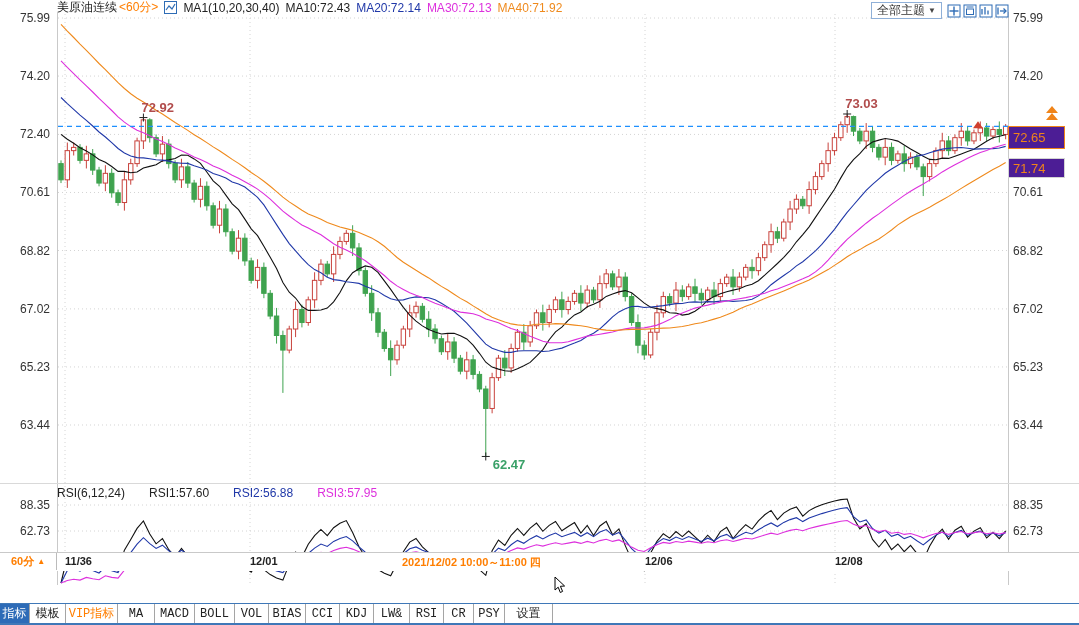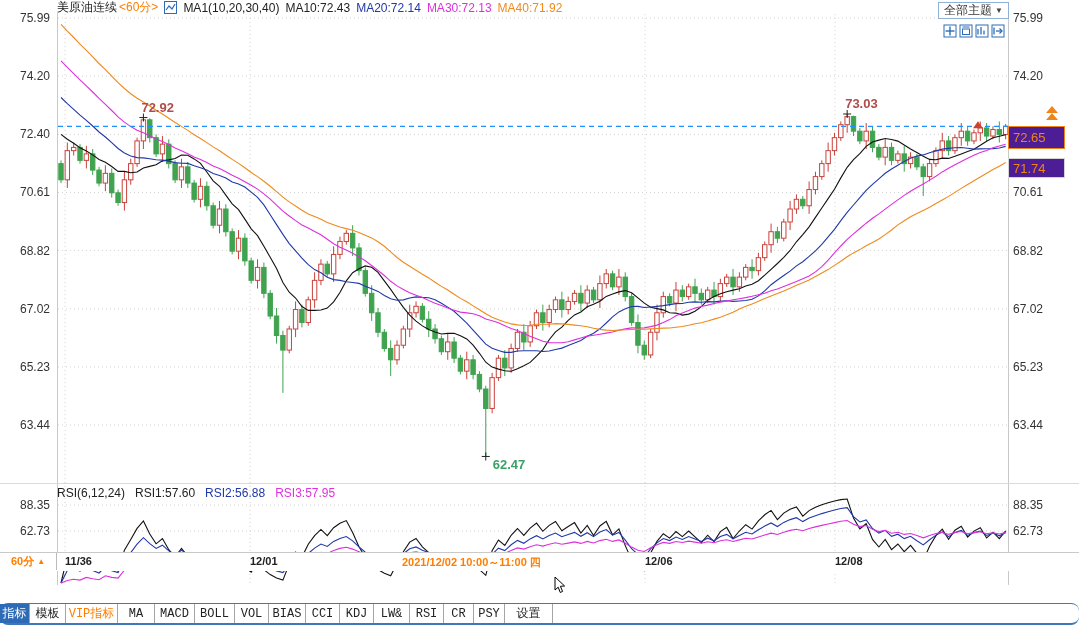--- a/index.html
+++ b/index.html
@@ -7,42 +7,42 @@
        font-family:"Liberation Sans","DejaVu Sans",sans-serif;color:#333;}
   svg text{font-family:"Liberation Sans","DejaVu Sans",sans-serif;}
   #chart-svg{position:absolute;left:0;top:0;}
   .overlay{position:absolute;z-index:3;}
   
   #main-header{left:57px;top:0;height:15px;display:flex;align-items:center;gap:6px;font-size:12px;white-space:nowrap;}
   #main-header .t{color:#222;}
   #main-header .orange{color:#ff7e00;}
   .chart-ico{width:13px;height:13px;}
   
-  #top-controls{right:70px;top:2px;display:flex;align-items:center;gap:5px;flex-direction:column;}
+  #top-controls{right:70px;top:2px;display:flex;align-items:center;gap:5px;}
   #theme-btn{border:1px solid #8fb0d8;padding:0 5px;height:15px;display:flex;align-items:center;gap:3px;font-size:12px;color:#333;background:#fff;cursor:pointer;}
   #theme-btn .arr{font-size:8px;color:#444;}
   .tool-ico{width:14px;height:14px;display:block;}
   #icon-row{display:flex;gap:2px;}
   
-  #rsi-header{left:57px;top:486px;display:flex;gap:10px;font-size:12px;white-space:nowrap;}
+  #rsi-header{left:57px;top:486px;display:flex;gap:24px;font-size:12px;white-space:nowrap;}
   
   .ptag{position:absolute;z-index:3;left:1008px;width:57px;background:#4c1d95;font-size:13px;
         display:flex;align-items:center;padding-left:4px;box-sizing:border-box;}
   #tag-current{top:126px;height:23px;border:1px solid #f08419;color:#f08419;}
   #tag-prev{top:158px;height:20px;border:1px solid #d4d4d4;color:#f08419;}
   #tag-arrow{position:absolute;left:1044px;top:104px;z-index:3;}
   
   #date-row{left:0;top:552px;width:1079px;height:18px;border-top:1px solid #c9c9c9;background:#fff;padding-left:32px;}
   #period-cell{position:absolute;left:0;top:0;width:56px;height:17px;border-right:1px solid #bbb;
                display:flex;align-items:center;justify-content:center;gap:3px;font-size:11px;font-weight:bold;color:#ff7e00;cursor:pointer;}
   .date-label{position:absolute;top:2px;font-size:11px;font-weight:bold;color:#222;white-space:nowrap;}
   .date-label.hl{color:#ff7e00;}
   
   #toolbar{left:0;top:603px;width:1079px;height:22px;border-top:1px solid #3f78b8;border-bottom:2px solid #3f78b8;
-           box-sizing:border-box;display:flex;background:#fff;font-family:"Liberation Mono","DejaVu Sans Mono",monospace;border-radius:8px;}
+           box-sizing:border-box;display:flex;background:#fff;font-family:"Liberation Mono","DejaVu Sans Mono",monospace;}
   .tab{height:100%;box-sizing:border-box;border-right:1px solid #a5a5a5;display:flex;align-items:center;justify-content:center;
        font-size:12px;color:#222;cursor:pointer;white-space:nowrap;overflow:hidden;}
   .tab.active{background:#2d6bb7;color:#fff;}
 </style>
 </head>
 <body>
 
 <div id="app">
 
   <svg id="chart-svg" width="1079" height="585">

